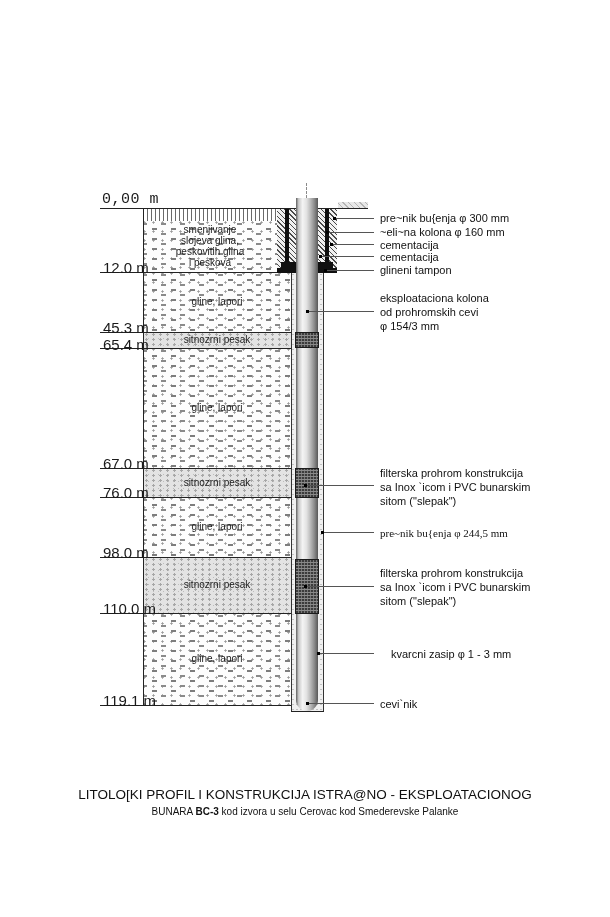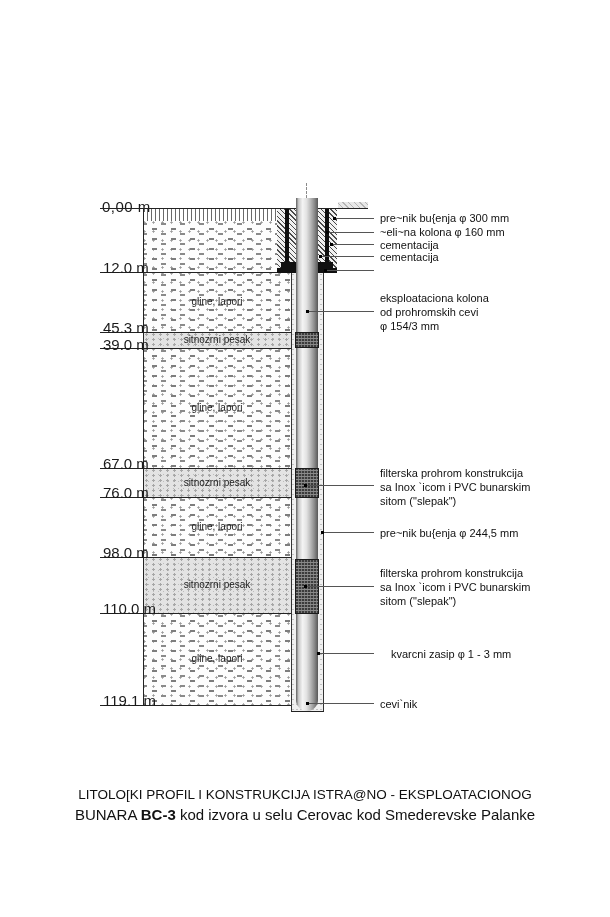--- a/index.html
+++ b/index.html
@@ -60,42 +60,46 @@
   .wall{width:1px;background:#333;}
   
   .zero-label{font-size:15px;letter-spacing:0.5px;}
   .depth-label{font-size:15px;}
   .litho-label{font-size:10px;line-height:11px;text-align:center;color:#222;}
   .ann-label{font-size:11px;line-height:14px;color:#111;}
   .leader{height:1px;background:#555;}
   .dot{width:3px;height:3px;background:#000;}
   .centerline{width:1px;border-left:1px dashed #8a8a8a;}
   .title1{font-size:13.5px;color:#111;}
-  .title2{font-size:15px;color:#111;margin-top:4px;}
+  .title2{font-size:10px;color:#111;margin-top:4px;}
   .b{font-weight:bold;}
 </style>
 </head>
 <body>
 
 <div id="canvas">
 
-  <div class="abs zero-label" style="left:102px;top:198px;">0,00 m</div>
+  <div class="abs zero-label" style="left:102px;top:191px;font-family:Liberation Mono, monospace;">0,00 m</div>
   <div class="abs hline" style="left:100px;top:208px;width:268px;"></div>
   <div class="abs surface-strip" style="left:338px;top:202px;width:30px;height:6px;"></div>
   <div class="abs surface-band" style="left:143px;top:209px;width:134px;height:12px;"></div>
 
   <div class="abs pat-clay" style="left:143px;top:221px;width:134px;height:51px;"></div>
   <div class="abs pat-clay" style="left:143px;top:272px;width:148px;height:60px;"></div>
   <div class="abs pat-sand" style="left:143px;top:332px;width:148px;height:16px;"></div>
   <div class="abs pat-clay" style="left:143px;top:348px;width:148px;height:120px;"></div>
   <div class="abs pat-sand" style="left:143px;top:468px;width:148px;height:29px;"></div>
   <div class="abs pat-clay" style="left:143px;top:497px;width:148px;height:60px;"></div>
   <div class="abs pat-sand" style="left:143px;top:557px;width:148px;height:56px;"></div>
   <div class="abs pat-clay" style="left:143px;top:613px;width:148px;height:92px;"></div>
 
+  <div class="abs litho-label ml" style="left:146px;top:224px;width:128px;">smenjivanje
+slojeva glina,
+peskovitih glina
+i peskova</div>
   <div class="abs litho-label" style="left:143px;top:296px;width:148px;">gline, lapori</div>
   <div class="abs litho-label" style="left:143px;top:334px;width:148px;">sitnozrni pesak</div>
   <div class="abs litho-label" style="left:143px;top:402px;width:148px;">gline, lapori</div>
   <div class="abs litho-label" style="left:143px;top:477px;width:148px;">sitnozrni pesak</div>
   <div class="abs litho-label" style="left:143px;top:521px;width:148px;">gline, lapori</div>
   <div class="abs litho-label" style="left:143px;top:579px;width:148px;">sitnozrni pesak</div>
   <div class="abs litho-label" style="left:143px;top:653px;width:148px;">gline, lapori</div>
 
   <div class="abs vline" style="left:143px;top:208px;height:497px;"></div>
 
@@ -103,21 +107,21 @@
   <div class="abs hline" style="left:100px;top:332px;width:191px;"></div>
   <div class="abs hline" style="left:100px;top:348px;width:191px;"></div>
   <div class="abs hline" style="left:100px;top:468px;width:191px;"></div>
   <div class="abs hline" style="left:100px;top:497px;width:191px;"></div>
   <div class="abs hline" style="left:100px;top:557px;width:191px;"></div>
   <div class="abs hline" style="left:100px;top:613px;width:191px;"></div>
   <div class="abs hline" style="left:100px;top:705px;width:191px;"></div>
 
   <div class="abs depth-label" style="left:103px;top:259px;">12.0 m</div>
   <div class="abs depth-label" style="left:103px;top:319px;">45.3 m</div>
-  <div class="abs depth-label" style="left:103px;top:336px;">39.0 m</div>
+  <div class="abs depth-label" style="left:103px;top:336px;">65.4 m</div>
   <div class="abs depth-label" style="left:103px;top:455px;">67.0 m</div>
   <div class="abs depth-label" style="left:103px;top:484px;">76.0 m</div>
   <div class="abs depth-label" style="left:103px;top:544px;">98.0 m</div>
   <div class="abs depth-label" style="left:103px;top:600px;">110.0 m</div>
   <div class="abs depth-label" style="left:103px;top:692px;">119.1 m</div>
 
   <div class="abs annulus" style="left:291px;top:272px;width:32px;height:439px;"></div>
   <div class="abs wall" style="left:291px;top:272px;height:440px;"></div>
   <div class="abs wall" style="left:323px;top:272px;height:440px;"></div>
   <div class="abs hline" style="left:291px;top:711px;width:33px;"></div>
@@ -167,27 +171,28 @@
   <div class="abs leader" style="left:320px;top:653px;width:54px;"></div>
   <div class="abs dot" style="left:317px;top:652px;"></div>
 
   <div class="abs leader" style="left:309px;top:703px;width:65px;"></div>
   <div class="abs dot" style="left:306px;top:702px;"></div>
 
   <div class="abs ann-label" style="left:380px;top:211px;width:225px;">pre~nik bu{enja φ 300 mm</div>
   <div class="abs ann-label" style="left:380px;top:225px;width:225px;">~eli~na kolona φ 160 mm</div>
   <div class="abs ann-label" style="left:380px;top:238px;width:225px;">cementacija</div>
   <div class="abs ann-label" style="left:380px;top:250px;width:225px;">cementacija</div>
+  <div class="abs ann-label" style="left:380px;top:263px;width:225px;">glineni tampon</div>
   <div class="abs ann-label ml" style="left:380px;top:291px;width:225px;">eksploataciona kolona
 od prohromskih cevi
 φ 154/3 mm</div>
   <div class="abs ann-label ml" style="left:380px;top:466px;width:225px;">filterska prohrom konstrukcija
 sa Inox `icom i PVC bunarskim
 sitom ("slepak")</div>
-  <div class="abs ann-label" style="left:380px;top:526px;width:225px;">pre~nik bu{enja φ 244,5 mm</div>
+  <div class="abs ann-label" style="left:380px;top:526px;width:225px;font-family:Liberation Serif, serif;">pre~nik bu{enja φ 244,5 mm</div>
   <div class="abs ann-label ml" style="left:380px;top:566px;width:225px;">filterska prohrom konstrukcija
 sa Inox `icom i PVC bunarskim
 sitom ("slepak")</div>
   <div class="abs ann-label" style="left:372px;top:647px;width:225px;padding-left:19px;">kvarcni zasip φ 1 - 3 mm</div>
   <div class="abs ann-label" style="left:380px;top:697px;width:225px;">cevi`nik</div>
 
   <div class="abs" style="left:0px;top:787px;width:610px;text-align:center;">
     <div class="title1">LITOLO[KI PROFIL I KONSTRUKCIJA ISTRA@NO - EKSPLOATACIONOG</div>
     <div class="title2"><span>BUNARA </span><span class="b">BC-3</span><span> kod izvora u selu Cerovac kod Smederevske Palanke</span></div>
   </div>

